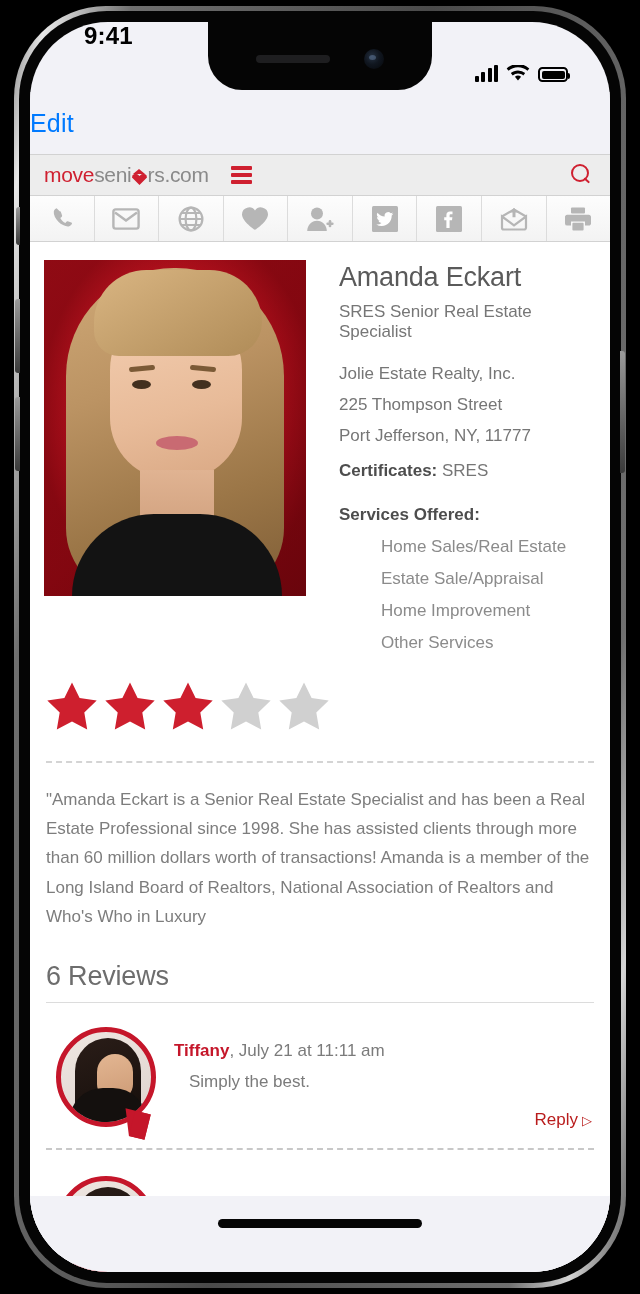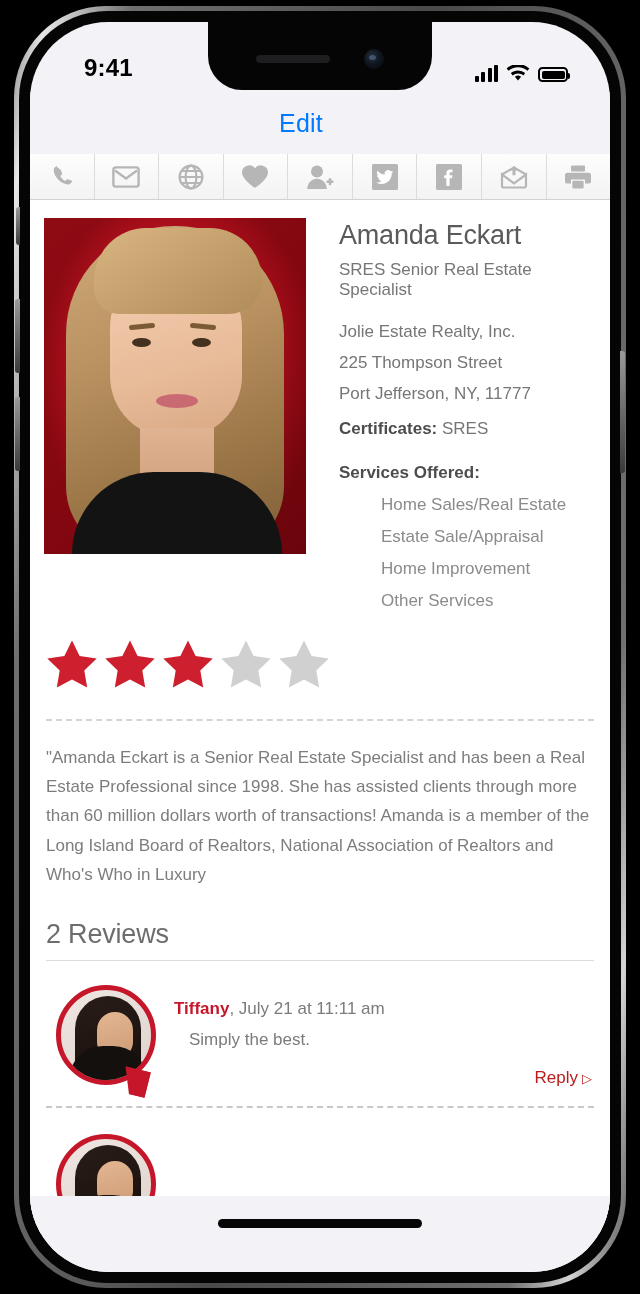--- a/index.html
+++ b/index.html
@@ -62,21 +62,21 @@
     position: relative;
   }
   .frontcam::after {
     content: ""; position: absolute; left: 5px; top: 6px;
     width: 7px; height: 5px; border-radius: 50%;
     background: rgba(120,150,190,.4);
   }
 
   
   .statusbar {
-    height: 70px; display: flex; align-items: flex-end;
+    height: 70px; display: flex; 
     justify-content: space-between; padding: 0 42px 10px 54px;
     position: relative; z-index: 45;
   }
   .clock { font-size: 24px; font-weight: bold; color: #000; letter-spacing: .2px; }
   .status-right { display: flex; align-items: flex-end; gap: 8px; }
   .bars { display: flex; align-items: flex-end; gap: 2.5px; height: 17px; }
   .bars i { width: 4px; background: #000; border-radius: 1px; display: block; }
   .bars i:nth-child(1){ height: 6px; }
   .bars i:nth-child(2){ height: 10px; }
   .bars i:nth-child(3){ height: 14px; }
@@ -86,21 +86,21 @@
     border-radius: 4.5px; position: relative; padding: 1.5px;
   }
   .battery::after {
     content:""; position:absolute; right:-4px; top:4px;
     width:2.5px; height:6px; background:#000; border-radius:0 2px 2px 0;
   }
   .battery span { display:block; height:100%; background:#000; border-radius:2px; }
 
   
   .navbar {
-    height: 62px; display: flex; align-items: center; justify-content: center;
+    height: 62px; display: flex; align-items: center; justify-content: flex-start;
     padding-right: 38px; background: #f2f2f7;
   }
   .edit-link { font-size: 25px; color: #007aff; letter-spacing: .2px; }
 
   
   .web { background: #fff; }
 
   .site-header {
     height: 42px; background: #ededed;
     border-top: 1px solid #d2d2d2; border-bottom: 1px solid #d2d2d2;
@@ -303,20 +303,35 @@
             </span>
         </div>
       </div>
 
       <div class="navbar">
         <a class="edit-link">Edit</a>
       </div>
 
       <div class="web">
 
+        <div class="site-header">
+          <div class="logo">
+            <span class="red">move</span>
+              <span class="gry">seni</span>
+              <span class="heart-o"></span>
+              <span class="gry">rs.com</span>
+          </div>
+          <div class="hamburger">
+              <i></i>
+              <i></i>
+              <i></i>
+            </div>
+          <div class="hdr-spacer"></div>
+          <div class="search-ico"></div>
+        </div>
 
         <div class="toolbar">
           <div class="tb-cell">
             <svg width="26" height="26" viewBox="0 0 26 26">
               <path class="gicon" d="M7.6 3.2c-1.3.4-2.6 1.8-2.8 3.3-.4 3 1.6 7.3 4.6 10.3s7.3 5 10.3 4.6c1.5-.2 2.9-1.5 3.3-2.8.2-.7-.1-1-.7-1.2l-3.5-1.1c-.6-.2-1 0-1.4.5l-1 1.3c-2-.9-4.2-3-5.1-5.1l1.3-1c.5-.4.7-.8.5-1.4L11.9 7c-.2-.6-.5-.9-1.2-.7z" transform="translate(0,-1)"></path>
               <path class="gicon" d="M9.2 5.1c-1 .3-2 1.3-2.2 2.5" fill="none" stroke="#b6b6b6" stroke-width="0"></path>
             </svg>
           </div>
           <div class="tb-cell">
             <svg width="28" height="22" viewBox="0 0 28 22">
@@ -430,21 +445,21 @@
               <svg viewBox="0 0 52 50" width="52" height="50">
                 <path d="M26 1.5l7.6 15.5 17.1 2.5-12.4 12.1 2.9 17L26 40.6 10.8 48.6l2.9-17L1.3 19.5l17.1-2.5z" fill="#d0d0d0"></path>
               </svg>
             </span>
         </div>
 
         <div class="dashed"></div>
 
         <div class="bio">"Amanda Eckart is a Senior Real Estate Specialist and has been a Real Estate Professional since 1998. She has assisted clients through more than 60 million dollars worth of transactions! Amanda is a member of the Long Island Board of Realtors, National Association of Realtors and Who's Who in Luxury</div>
 
-        <div class="reviews-h">2 Reviews</div>
+        <div class="reviews-h">6 Reviews</div>
         <div class="reviews-rule"></div>
 
         <div class="review">
           <div class="avatar">
             <span class="av-ring">
               <span class="av-hair"></span>
               <span class="av-face"></span>
               <span class="av-body"></span>
             </span>
             <span class="av-tail"></span>

